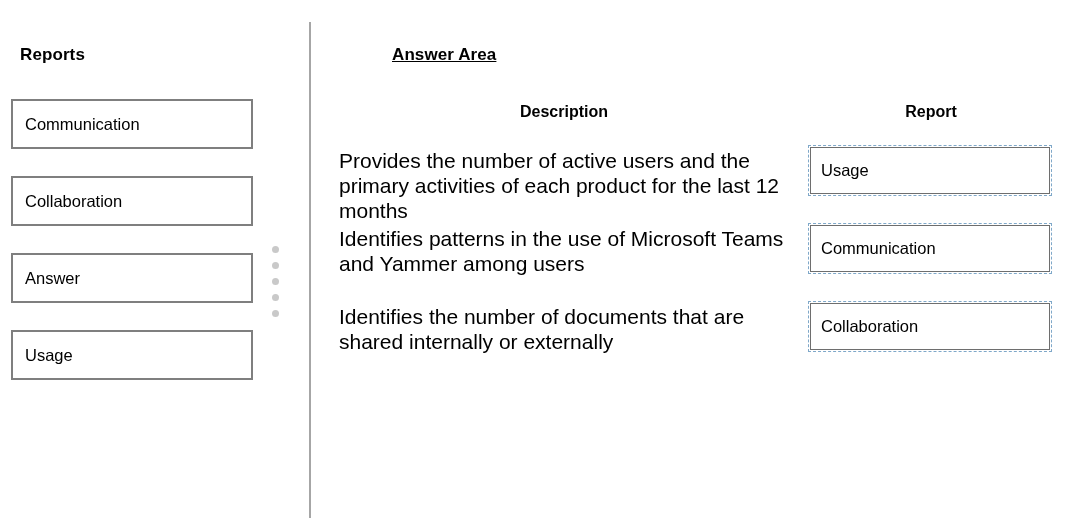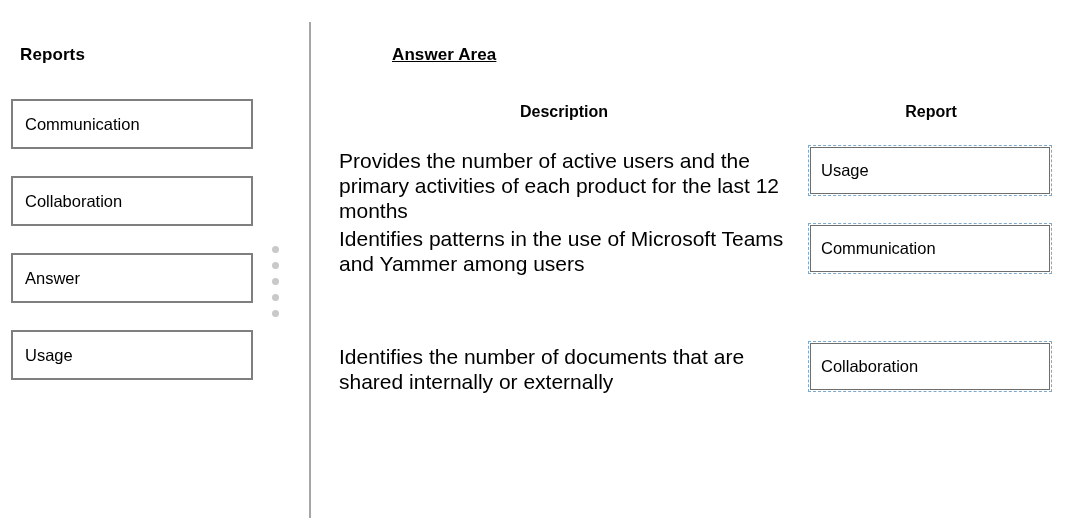--- a/index.html
+++ b/index.html
@@ -97,21 +97,21 @@
 
   
   .row {
     position: absolute;
     left: 339px;
     width: 713px;
     height: 62px;
   }
   .row-1 { top: 148px; }
   .row-2 { top: 226px; }
-  .row-3 { top: 304px; margin-top: 40px; }
+  .row-3 { top: 304px; }
 
   .desc {
     position: absolute;
     left: 0;
     top: 0;
     width: 460px;
     font-size: 21px;
     line-height: 25px;
     color: #000000;
   }

